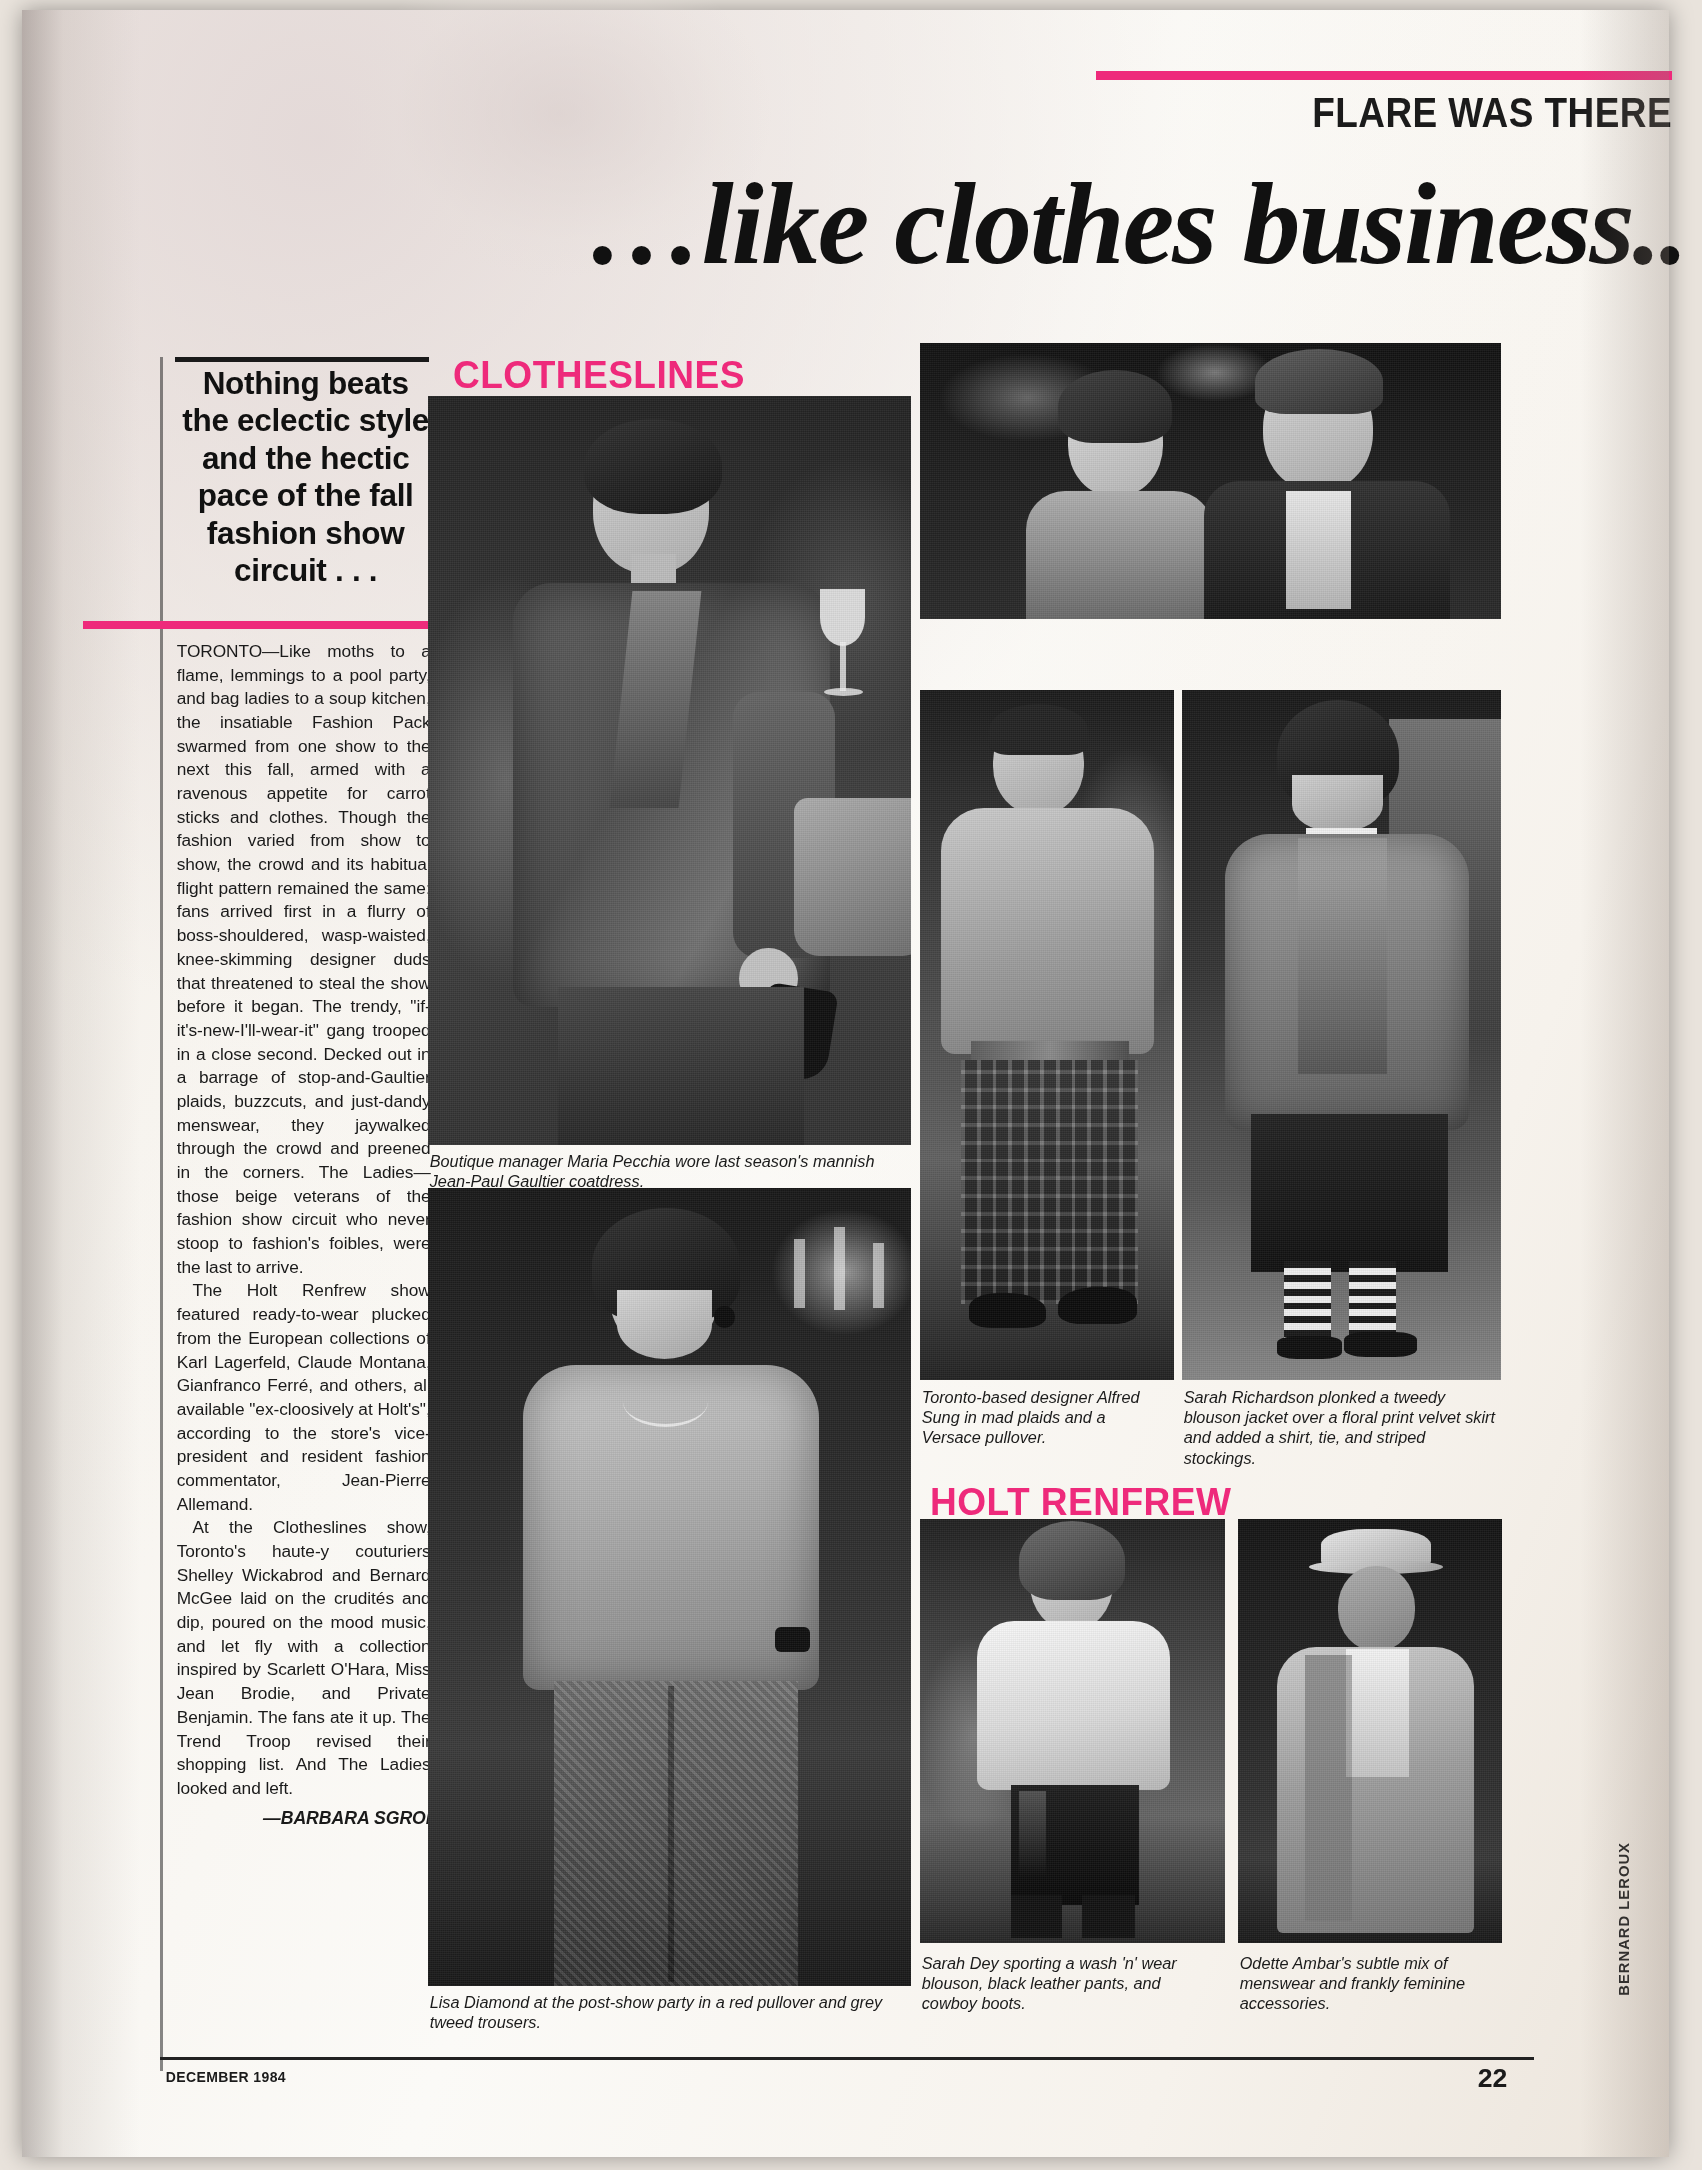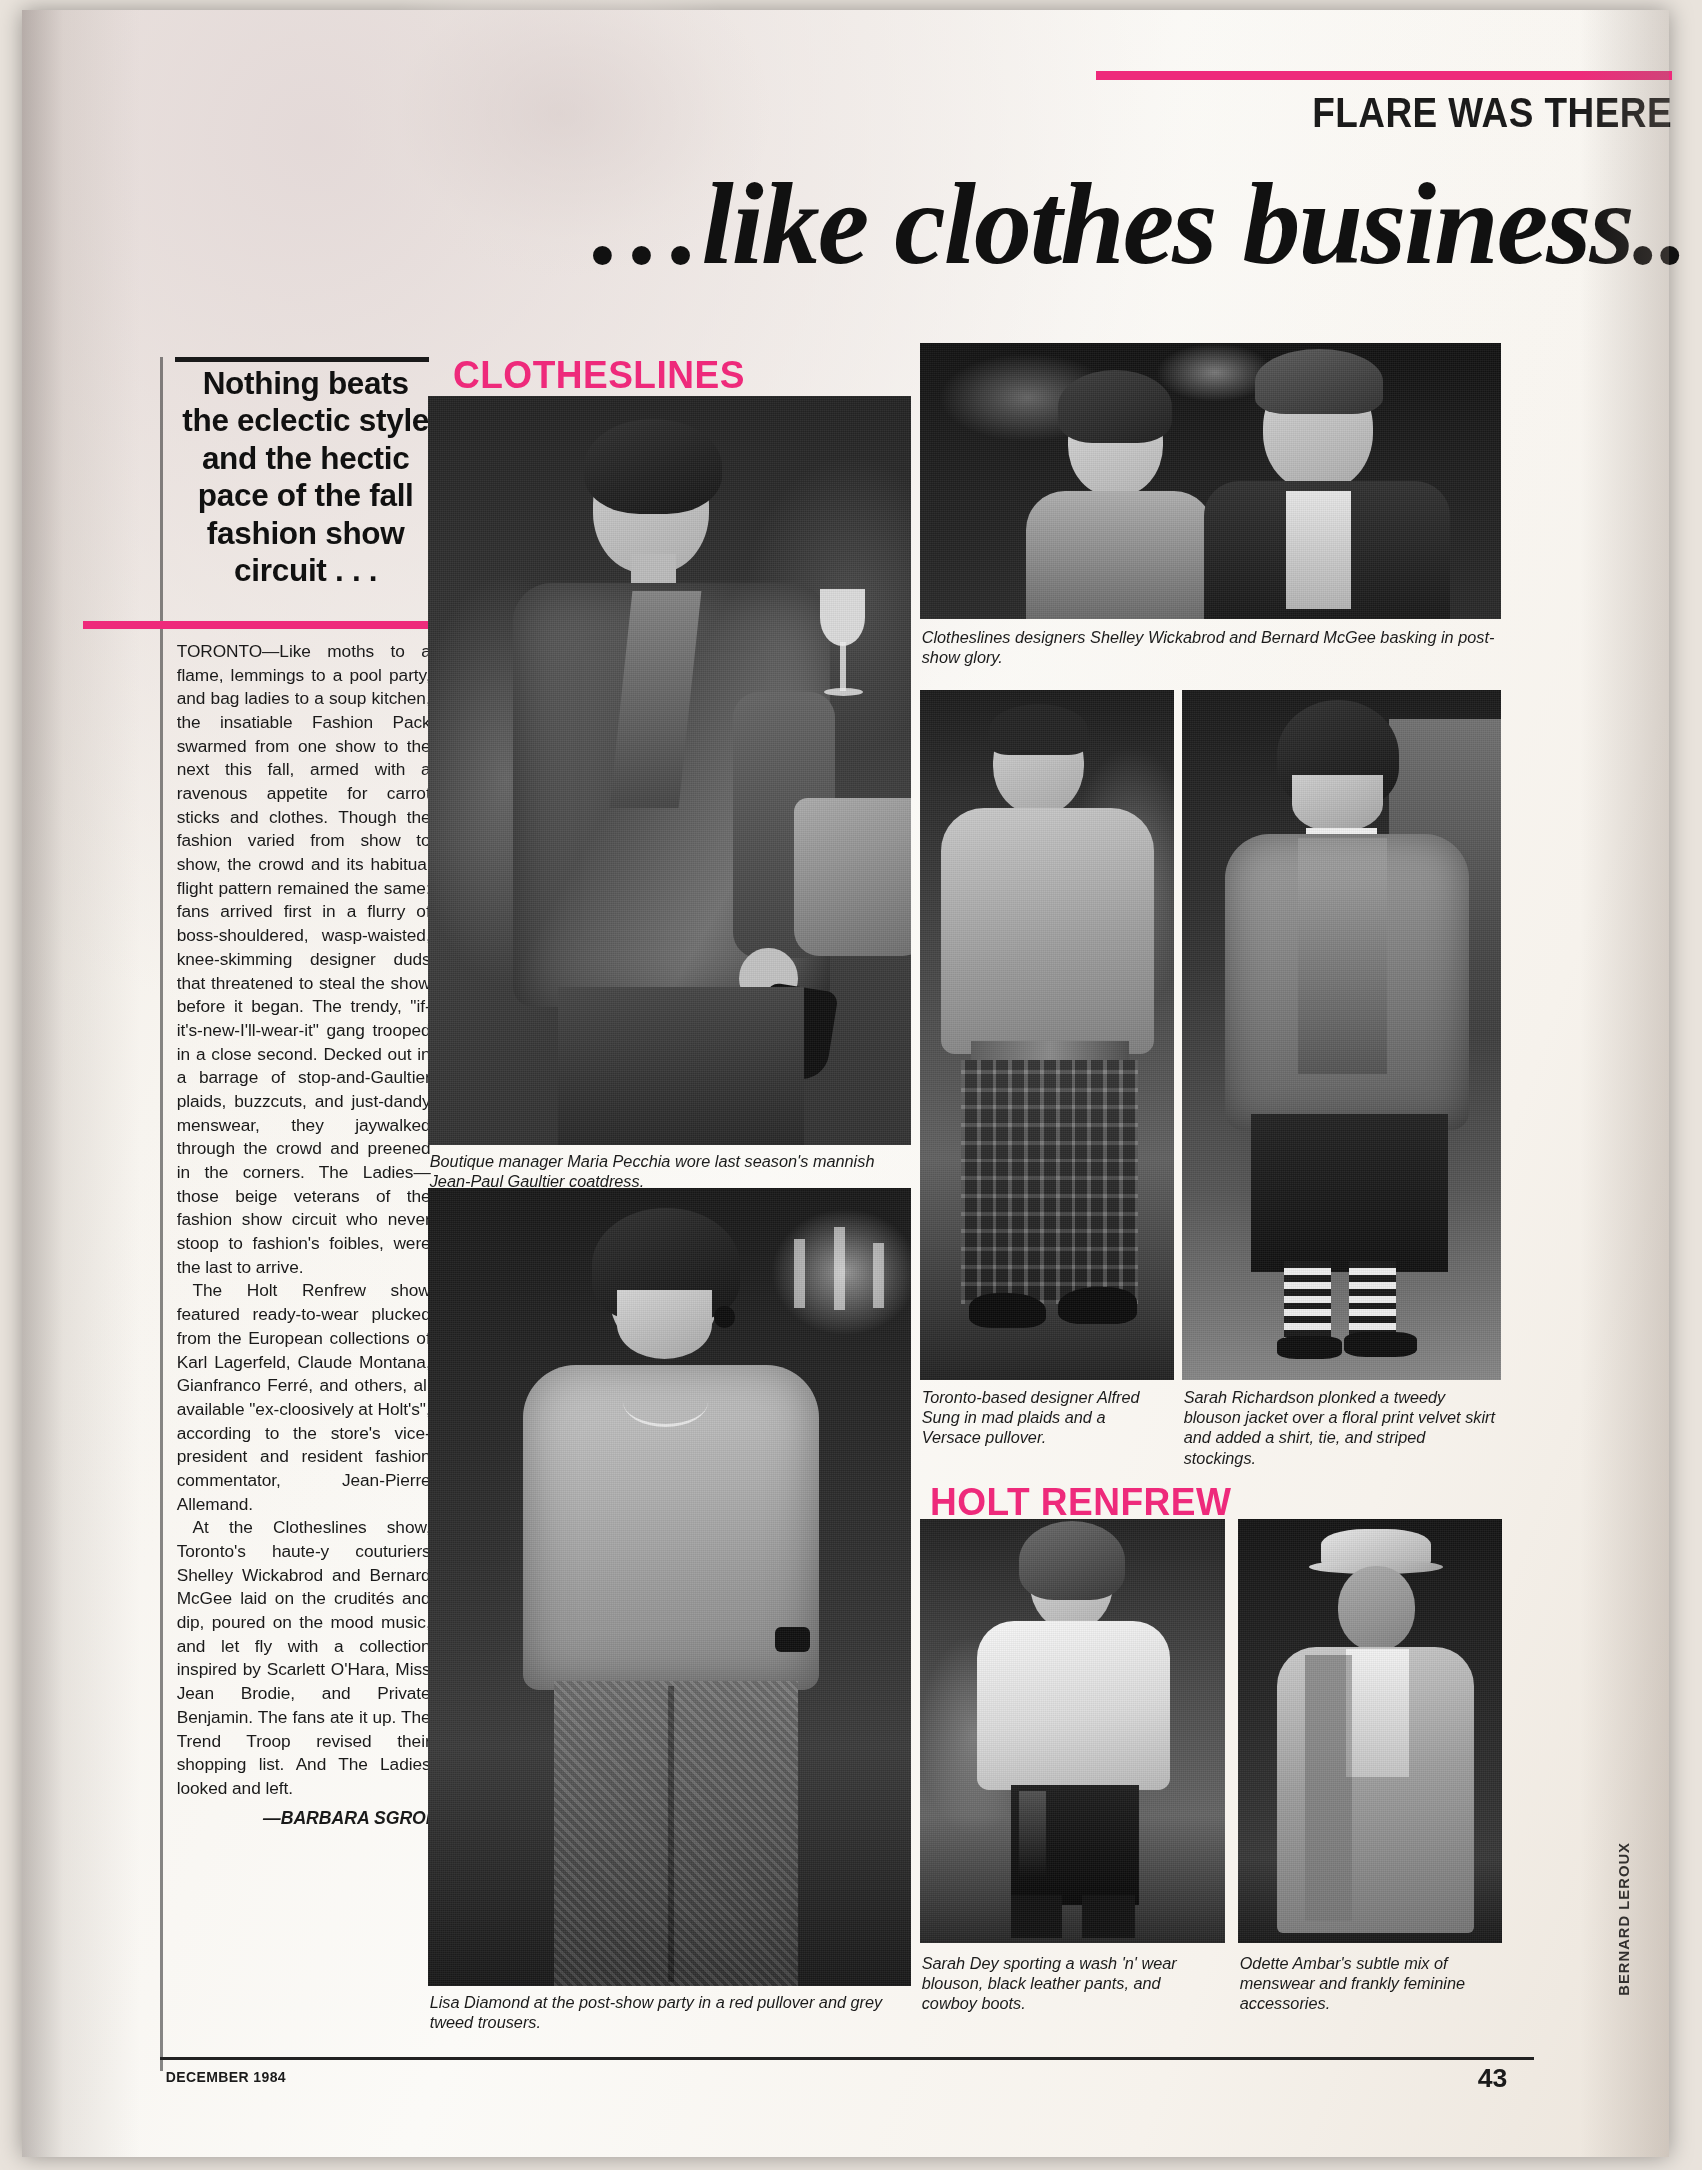--- a/index.html
+++ b/index.html
@@ -456,29 +456,28 @@
       <div class="fig" style="left:39px; top:128px; width:197px; height:286px; border-radius:39px 39px 5.9px 5.9px;
           background:linear-gradient(170deg,#cfc7ba 0%,#a69c8c 45%,#7d7467 100%);"></div>
 
       <div class="fig" style="left:108px; top:130px; width:63px; height:128px;
           background:linear-gradient(180deg,#f2ece1,#c8c0b2);"></div>
       <div class="fig" style="left:67px; top:136px; width:47px; height:266px;
           background:linear-gradient(180deg, rgba(0,0,0,0.28), rgba(0,0,0,0.05));"></div>
       <div class="grain"></div>
     </div>
 
-    <div class="caption" style="left:900px; top:617px; width:573px;">Clotheslines designers Shelley Wickabrod and Bernard McGee basking in post-show glory.</div>
     <div class="caption" style="left:408px; top:1141px; width:463px;">Boutique manager Maria Pecchia wore last season's mannish Jean-Paul Gaultier coatdress.</div>
     <div class="caption" style="left:1162px; top:1377px; width:315px;">Sarah Richardson plonked a tweedy blouson jacket over a floral print velvet skirt and added a shirt, tie, and striped stockings.</div>
     <div class="caption" style="left:900px; top:1377px; width:244px;">Toronto-based designer Alfred Sung in mad plaids and a Versace pullover.</div>
     <div class="caption" style="left:408px; top:1982px; width:463px;">Lisa Diamond at the post-show party in a red pullover and grey tweed trousers.</div>
     <div class="caption" style="left:900px; top:1943px; width:296px;">Sarah Dey sporting a wash 'n' wear blouson, black leather pants, and cowboy boots.</div>
     <div class="caption" style="left:1218px; top:1943px; width:262px;">Odette Ambar's subtle mix of menswear and frankly feminine accessories.</div>
 
     <div class="credit">BERNARD LEROUX</div>
 
     <div class="scribble"> </div>
     <div class="footer-rule"></div>
     <div class="footer-date">DECEMBER 1984</div>
-    <div class="footer-page">43</div>
+    <div class="footer-page">22</div>
   </div>
 </div>
 
 
 </body></html>

